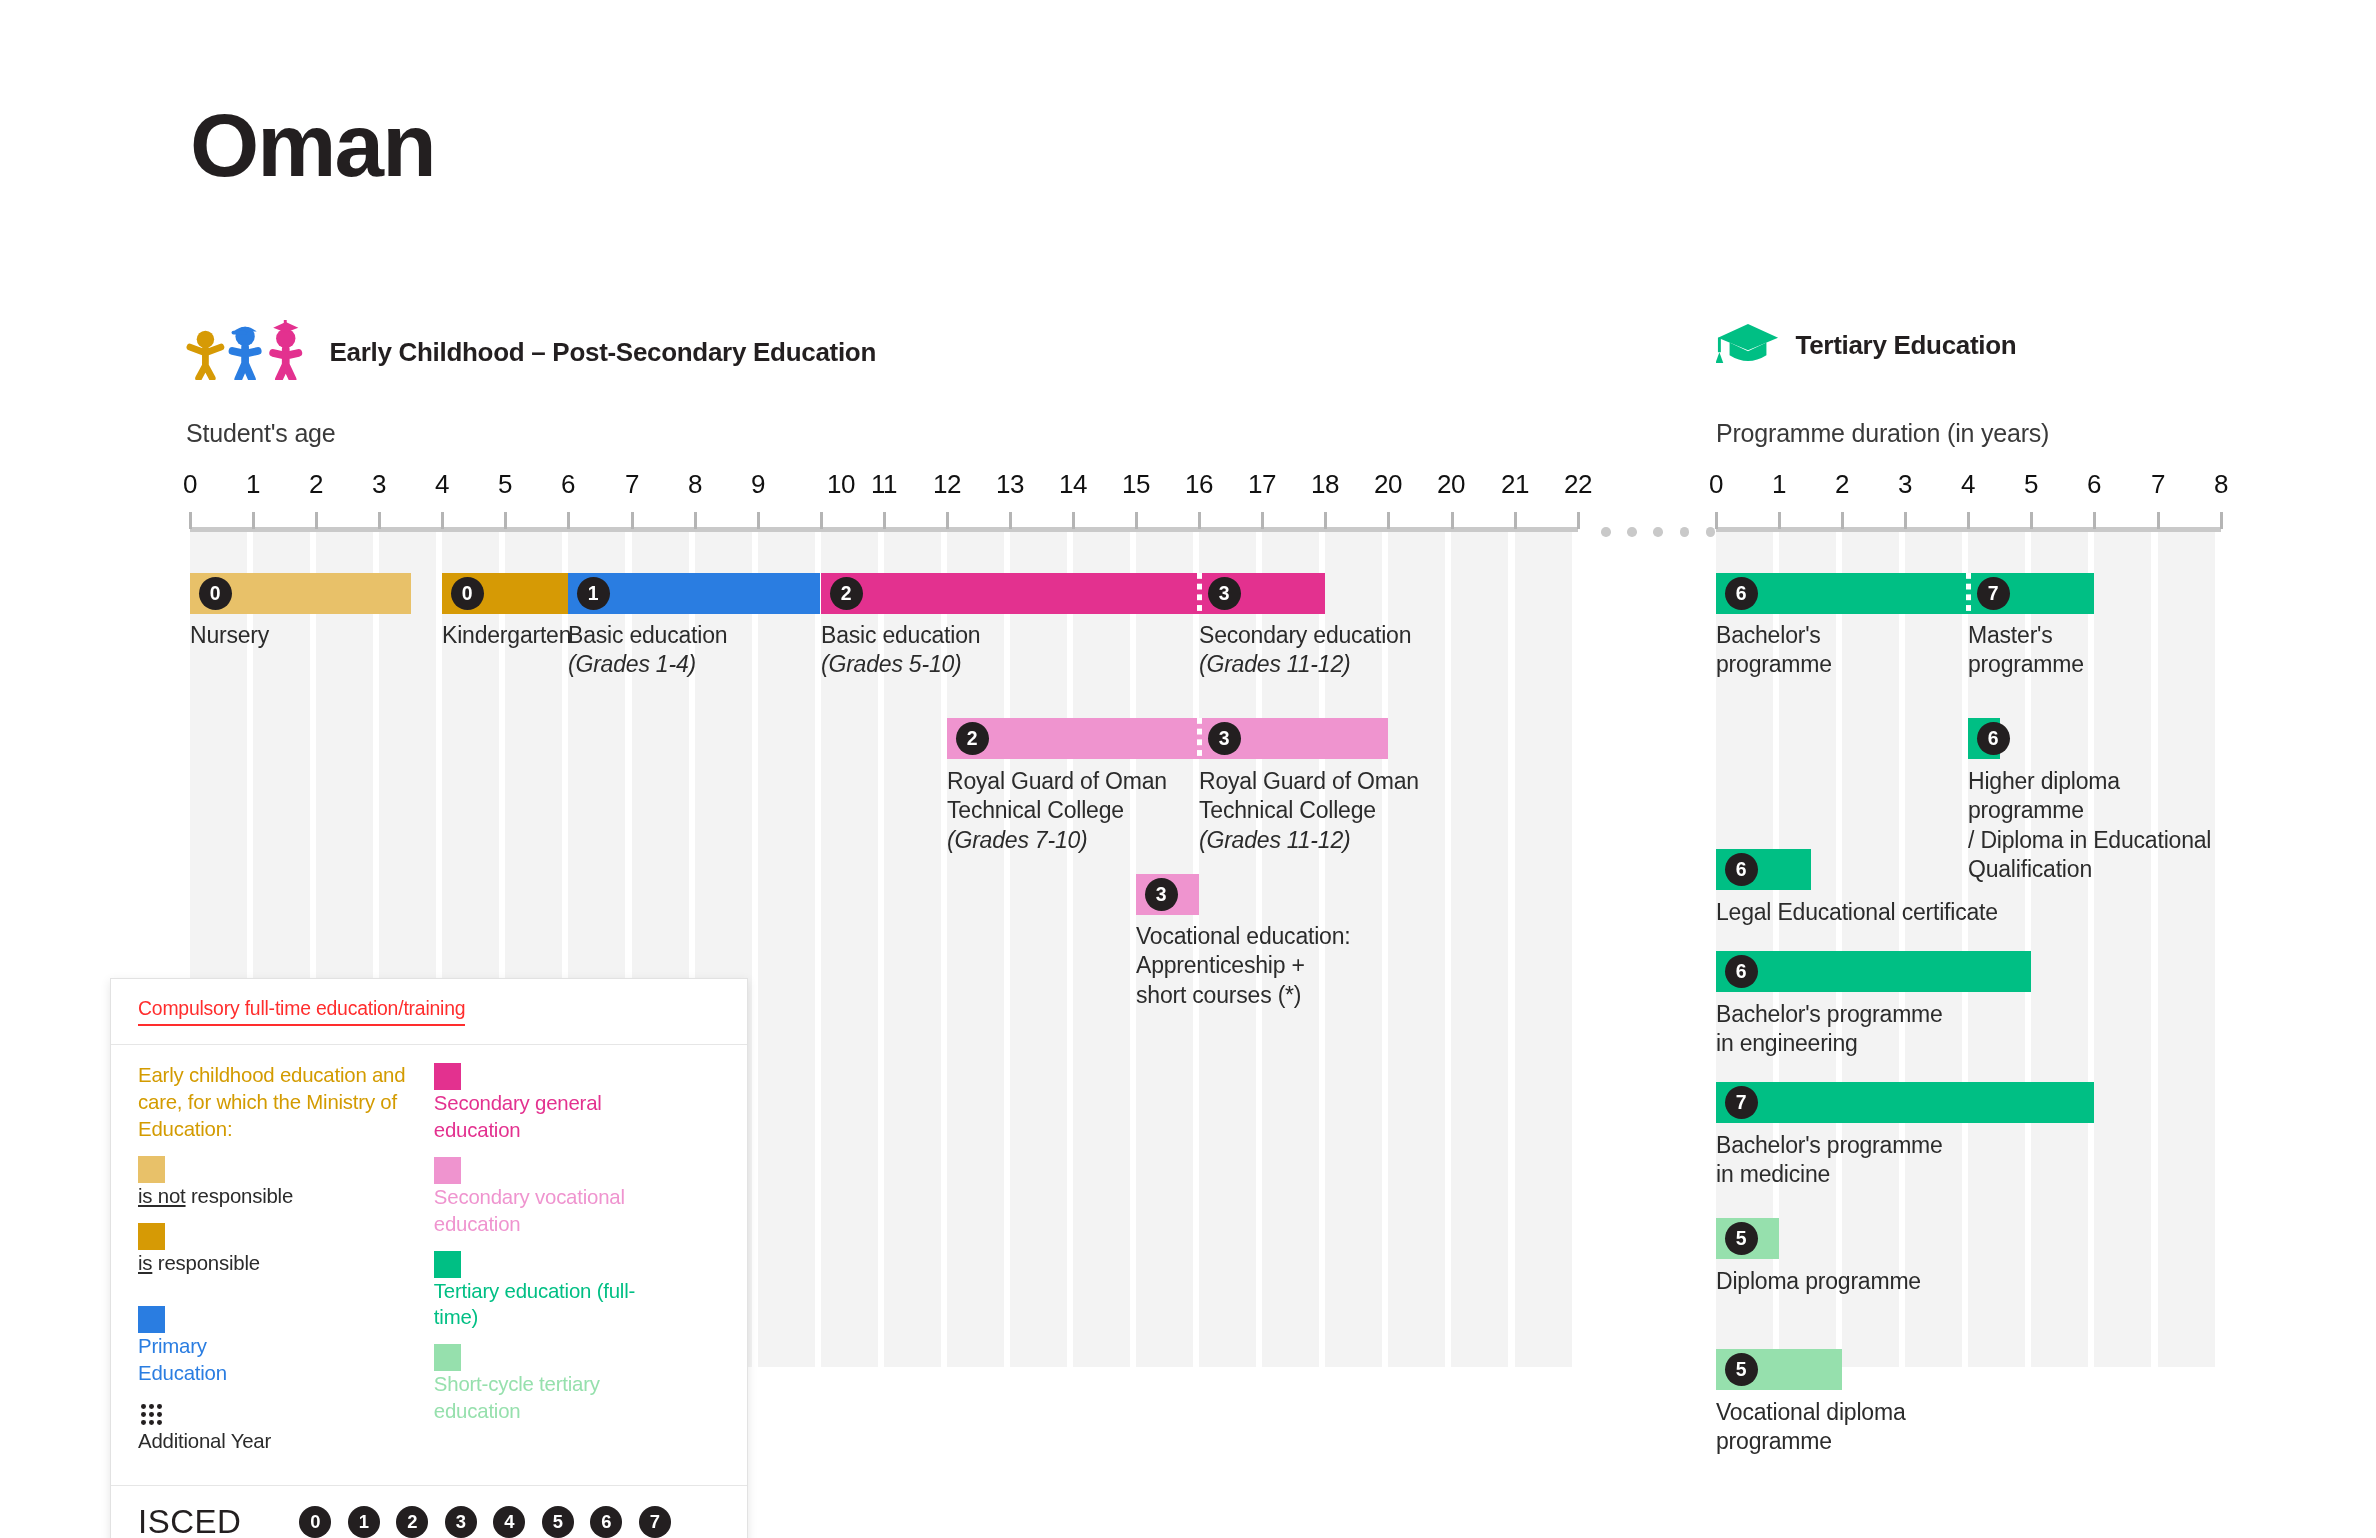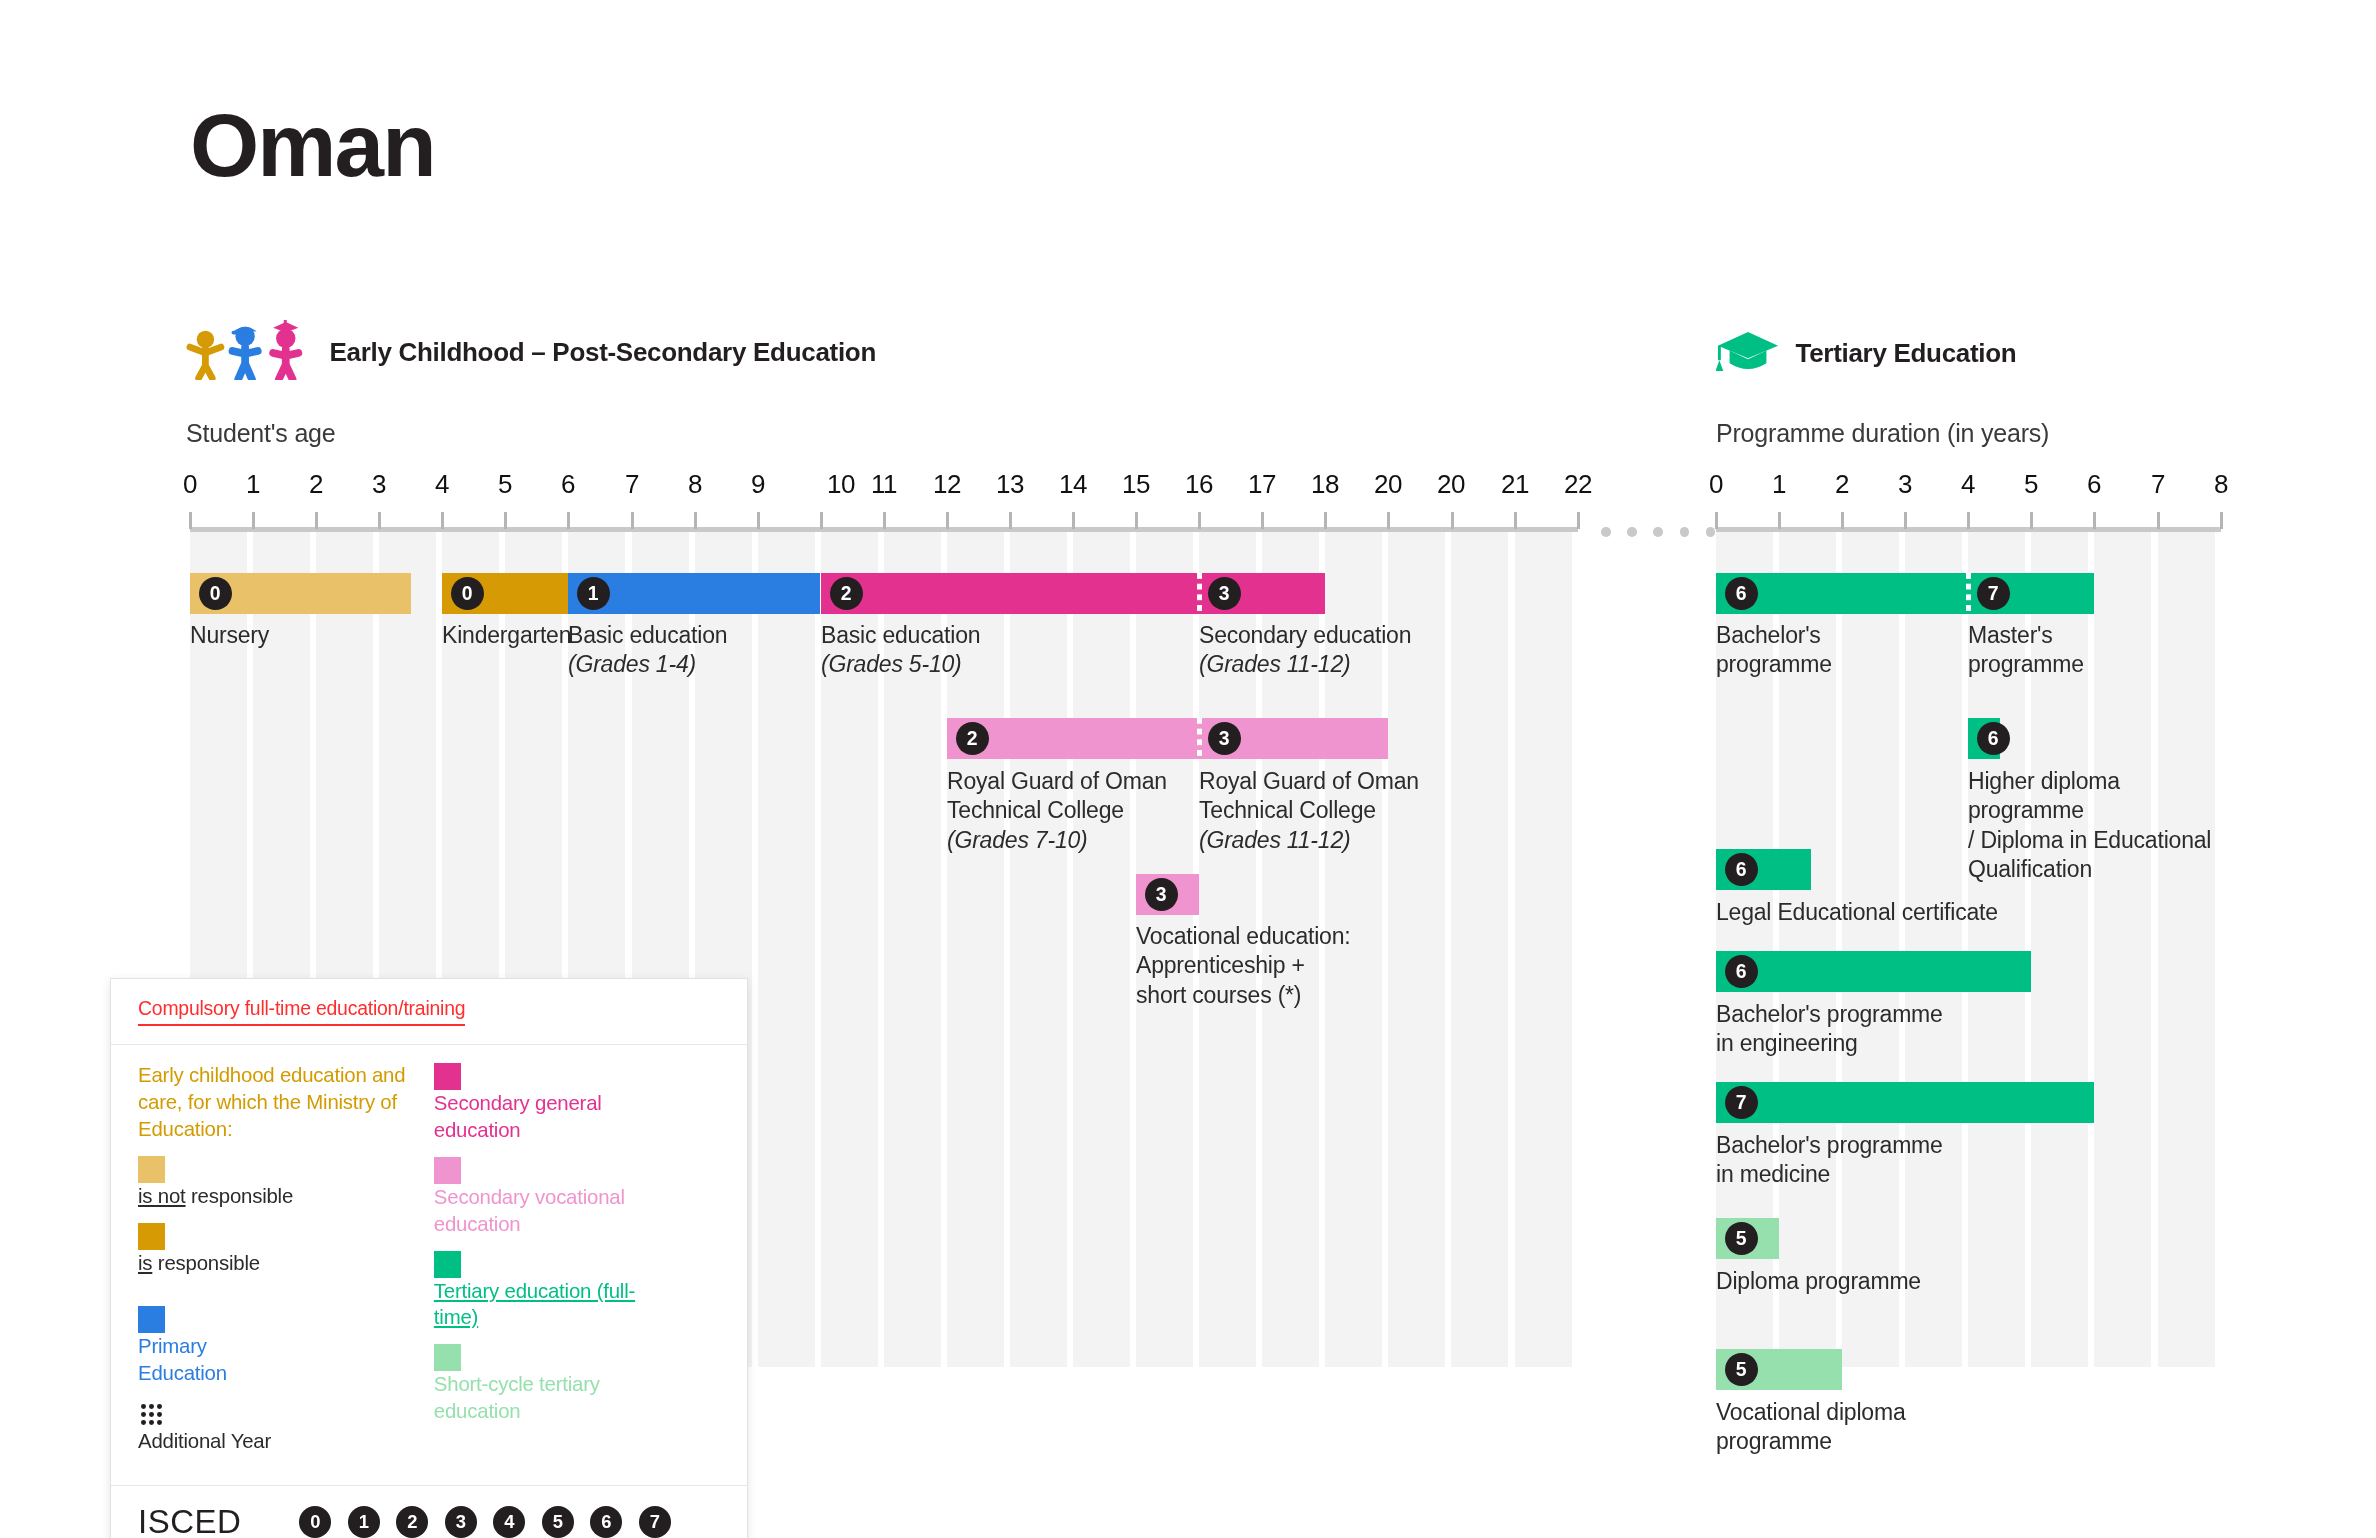--- a/index.html
+++ b/index.html
@@ -102,21 +102,21 @@
         <circle cx="105" cy="19" r="10" fill="#e3318f"></circle>
         <path d="M92 8 L105 2 L118 8 L105 13 Z" fill="#e3318f"></path>
         <rect x="103" y="0" width="3" height="9" fill="#e3318f"></rect>
         <path d="M105 30 L105 46 M105 46 L98 61 M105 46 L112 61 M92 34 L105 37 L118 34" stroke="#e3318f" stroke-width="8" fill="none" stroke-linecap="round"></path>
       </svg>
     </span>
     <span class="ph-title">Early Childhood – Post-Secondary Education</span>
   </div>
   <div class="axis-caption" style="left:186px;top:419px;">Student's age</div>
 
-  <div class="panel-header" style="left:1716px;top:328px;">
+  <div class="panel-header" style="left:1716px;top:320px;">
     <span style="display:inline-block;margin-right:15.5px;">
       <svg width="64" height="47" viewBox="0 0 66 48">
         <path d="M33 4 L64 18 L33 31 L2 18 Z" fill="#00bf84"></path>
         <path d="M14 23 L14 36 q19 12 38 0 L52 23 L33 32 Z" fill="#00bf84"></path>
         <rect x="2" y="18" width="3" height="15" fill="#00bf84"></rect>
         <path d="M3.5 33 l-4 11 h8 z" fill="#00bf84"></path>
       </svg>
     </span>
     <span class="ph-title">Tertiary Education</span>
   </div>
@@ -398,21 +398,21 @@
             <div class="lg-row">
               <span class="sw" style="background: rgb(227, 49, 143);"></span>
               <span class="lg-txt" style="color: rgb(227, 49, 143); max-width: 243px;">Secondary general education</span>
             </div>
             <div class="lg-row">
               <span class="sw" style="background: rgb(239, 148, 207);"></span>
               <span class="lg-txt" style="color: rgb(239, 148, 207); max-width: 243px;">Secondary vocational education</span>
             </div>
             <div class="lg-row">
               <span class="sw" style="background: rgb(0, 191, 132);"></span>
-              <span class="lg-txt" style="color: rgb(0, 191, 132); max-width: 243px; text-decoration: underline;">Tertiary education (full-time)</span>
+              <span class="lg-txt" style="color: rgb(0, 191, 132); max-width: 243px;">Tertiary education (full-time)</span>
             </div>
             <div class="lg-row">
               <span class="sw" style="background: rgb(150, 224, 173);"></span>
               <span class="lg-txt" style="color: rgb(150, 224, 173); max-width: 243px;">Short-cycle tertiary education</span>
             </div>
           </div>
 
       </div>
     </div>
 

